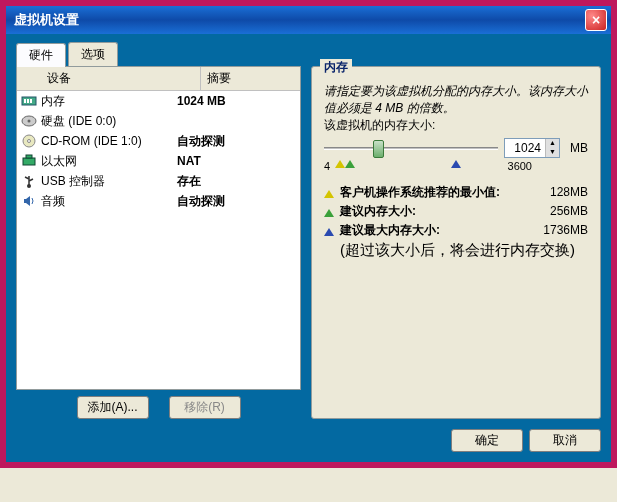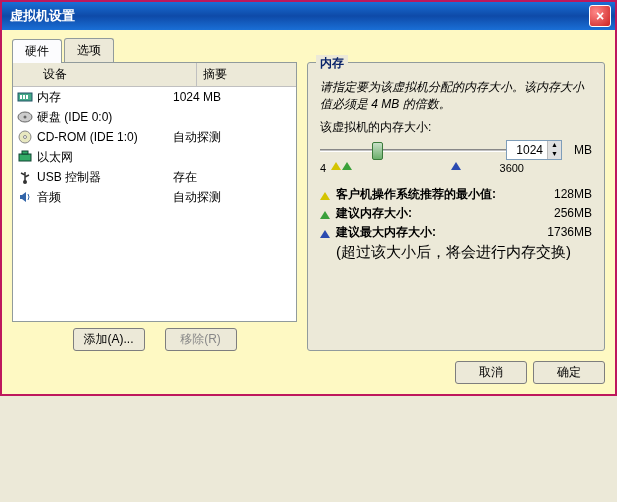--- a/index.html
+++ b/index.html
@@ -1,55 +1,55 @@
 <!DOCTYPE html>
 <html><head>
 <meta charset="utf-8">
 <style>
 * { box-sizing: border-box; margin: 0; padding: 0; font-family: "Microsoft YaHei", "SimSun", Tahoma, sans-serif; font-size: 12px; }
 body { background: #ece9d8; width: 617px; height: 502px; overflow: hidden; }
-.dialog { width: 617px; height: 396px; background: #fef9c3; border: 2px solid #be185d; position: relative; }
+.dialog { width: 617px; height: 468px; background: #0369a1; border: 6px solid #be185d; position: relative; }
 .titlebar { background: linear-gradient(to bottom, #1a6fd6 0%, #0e4aa8 50%, #1a6fd6 100%); height: 28px; display: flex; align-items: center; padding: 0 4px; color: #fff; font-weight: bold; }
 .titlebar-text { font-size: 13px; padding-left: 4px; }
 .close-btn { margin-left: auto; width: 22px; height: 22px; background: radial-gradient(circle at 30% 30%, #f88, #c22); border: 1px solid #fff; border-radius: 3px; color: #fff; display: flex; align-items: center; justify-content: center; font-weight: bold; font-size: 14px; cursor: pointer; }
 .content { padding: 8px 10px 10px 10px; height: calc(100% - 28px); display: flex; flex-direction: column; }
 .tabbar { display: flex; position: relative; z-index: 2; }
 .tab { padding: 3px 12px; background: #ece9d8; border: 1px solid #919b9c; border-bottom: none; border-radius: 3px 3px 0 0; margin-right: 2px; cursor: pointer; }
 .tab.active { background: #fcfcfe; position: relative; top: 1px; }
 .body-area { display: flex; gap: 10px; height: 400px; }
 .left-panel { width: 285px; display: flex; flex-direction: column; }
 .device-list-wrap { border: 1px solid #919b9c; background: #fff; flex: 1; padding: 0; }
 .device-header { display: flex; background: #ece9d8; border-bottom: 1px solid #c0c0c0; }
 .device-header div { padding: 3px 6px; }
 .col-device { width: 160px; border-right: 1px solid #c0c0c0; margin-left: 24px; }
 .col-summary { flex: 1; }
 .device-row { display: flex; align-items: center; padding: 1px 2px; cursor: pointer; }
 .device-row .icon { width: 16px; height: 16px; margin: 1px 4px 1px 2px; flex-shrink: 0; }
 .device-row .label { width: 136px; }
-.device-row .summary { flex: 1; }
+.device-row .summary { flex: 1; font-weight: bold; }
 .btn-row { display: flex; gap: 20px; justify-content: center; margin-top: 6px; }
 .btn { padding: 2px 10px; background: #ece9d8; border: 1px solid #7e7e7e; border-radius: 3px; min-width: 72px; text-align: center; cursor: pointer; }
 .btn.disabled { color: #888; }
 .right-panel { flex: 1; border: 1px solid #919b9c; border-radius: 3px; padding: 10px 12px; position: relative; background: #ece9d8; }
 .group-title { color: #0a246a; font-weight: bold; position: absolute; top: -8px; left: 8px; background: #ece9d8; padding: 0 4px; }
 .desc { margin-top: 6px; line-height: 1.4; font-style: italic; }
-.mem-label { margin-top: 6px; }
-.slider-row { display: flex; align-items: center; margin-top: 4px; }
+.mem-label { margin-top: 0; }
+.slider-row { display: flex; align-items: center; gap: 6px; margin-top: 4px; }
 .slider-track { flex: 1; height: 20px; position: relative; }
 .track-line { position: absolute; top: 9px; left: 0; right: 0; height: 3px; background: #c0c0c0; border-top: 1px solid #888; border-bottom: 1px solid #fff; }
 .thumb { position: absolute; top: 2px; width: 11px; height: 18px; background: linear-gradient(to bottom, #c8e0c8, #6baf6b); border: 1px solid #3a7a3a; border-radius: 2px; }
 .spinbox { display: flex; align-items: center; border: 1px solid #7e9db9; background: #fff; height: 20px; }
 .spinbox input { width: 40px; border: none; text-align: right; padding-right: 4px; outline: none; }
 .spinbox .spins { display: flex; flex-direction: column; width: 14px; }
 .spinbox .spin { height: 9px; background: #e0e0e0; border-left: 1px solid #bbb; font-size: 7px; text-align: center; line-height: 8px; cursor: pointer; }
-.unit { margin-left: 12px; }
+.unit { margin-left: 4px; }
 .tick-row { position: relative; height: 14px; margin-top: 2px; }
 .tick-min, .tick-max { font-size: 11px; position: absolute; top: 0; }
 .tick-min { left: 0; }
-.tick-max { right: 68px; }
+.tick-max { right: 56px; }
 .marker { width: 0; height: 0; border-left: 5px solid transparent; border-right: 5px solid transparent; position: absolute; top: 0; }
 .marker.yellow { border-bottom: 8px solid #d4c400; }
 .marker.green { border-bottom: 8px solid #3aa03a; }
 .marker.blue { border-bottom: 8px solid #2a4ab0; }
 .rec-list { margin-top: 10px; }
 .rec-row { display: flex; align-items: baseline; margin-bottom: 2px; }
 .rec-row .tri { width: 0; height: 0; border-left: 5px solid transparent; border-right: 5px solid transparent; margin-right: 6px; flex-shrink: 0; position: relative; top: 2px; }
 .tri.yellow { border-bottom: 8px solid #d4c400; }
 .tri.green { border-bottom: 8px solid #3aa03a; }
 .tri.blue { border-bottom: 8px solid #2a4ab0; }
@@ -113,20 +113,21 @@
                 <span class="summary">自动探测</span>
               </div>
               <div class="device-row">
                 <span class="icon">
                   <svg viewBox="0 0 16 16">
                     <rect x="2" y="5" width="12" height="7" fill="#3a6" stroke="#143"></rect>
                     <rect x="5" y="2" width="6" height="3" fill="#3a6" stroke="#143"></rect>
                   </svg>
                 </span>
                 <span class="label">以太网</span>
+                <span class="summary">NAT</span>
               </div>
               <div class="device-row">
                 <span class="icon">
                   <svg viewBox="0 0 16 16">
                     <circle cx="8" cy="13" r="2" fill="#333"></circle>
                     <path d="M8 13 V3 M8 6 L4 4 M8 8 L12 6" stroke="#333" fill="none" stroke-width="1.5"></path>
                   </svg>
                 </span>
                 <span class="label">USB 控制器</span>
                 <span class="summary">存在</span>
@@ -187,17 +188,17 @@
             <div class="rec-row">
               <div class="tri blue"></div>
               <span class="txt">建议最大内存大小:</span>
               <span class="val">1736MB</span>
             </div>
             <div class="rec-note">(超过该大小后，将会进行内存交换)</div>
           </div>
       </div>
     </div>
     <div class="bottom-btns">
+      <div class="btn">确定</div>
       <div class="btn">取消</div>
-      <div class="btn">确定</div>
     </div>
   </div>
 </div>
 
 </body></html>

